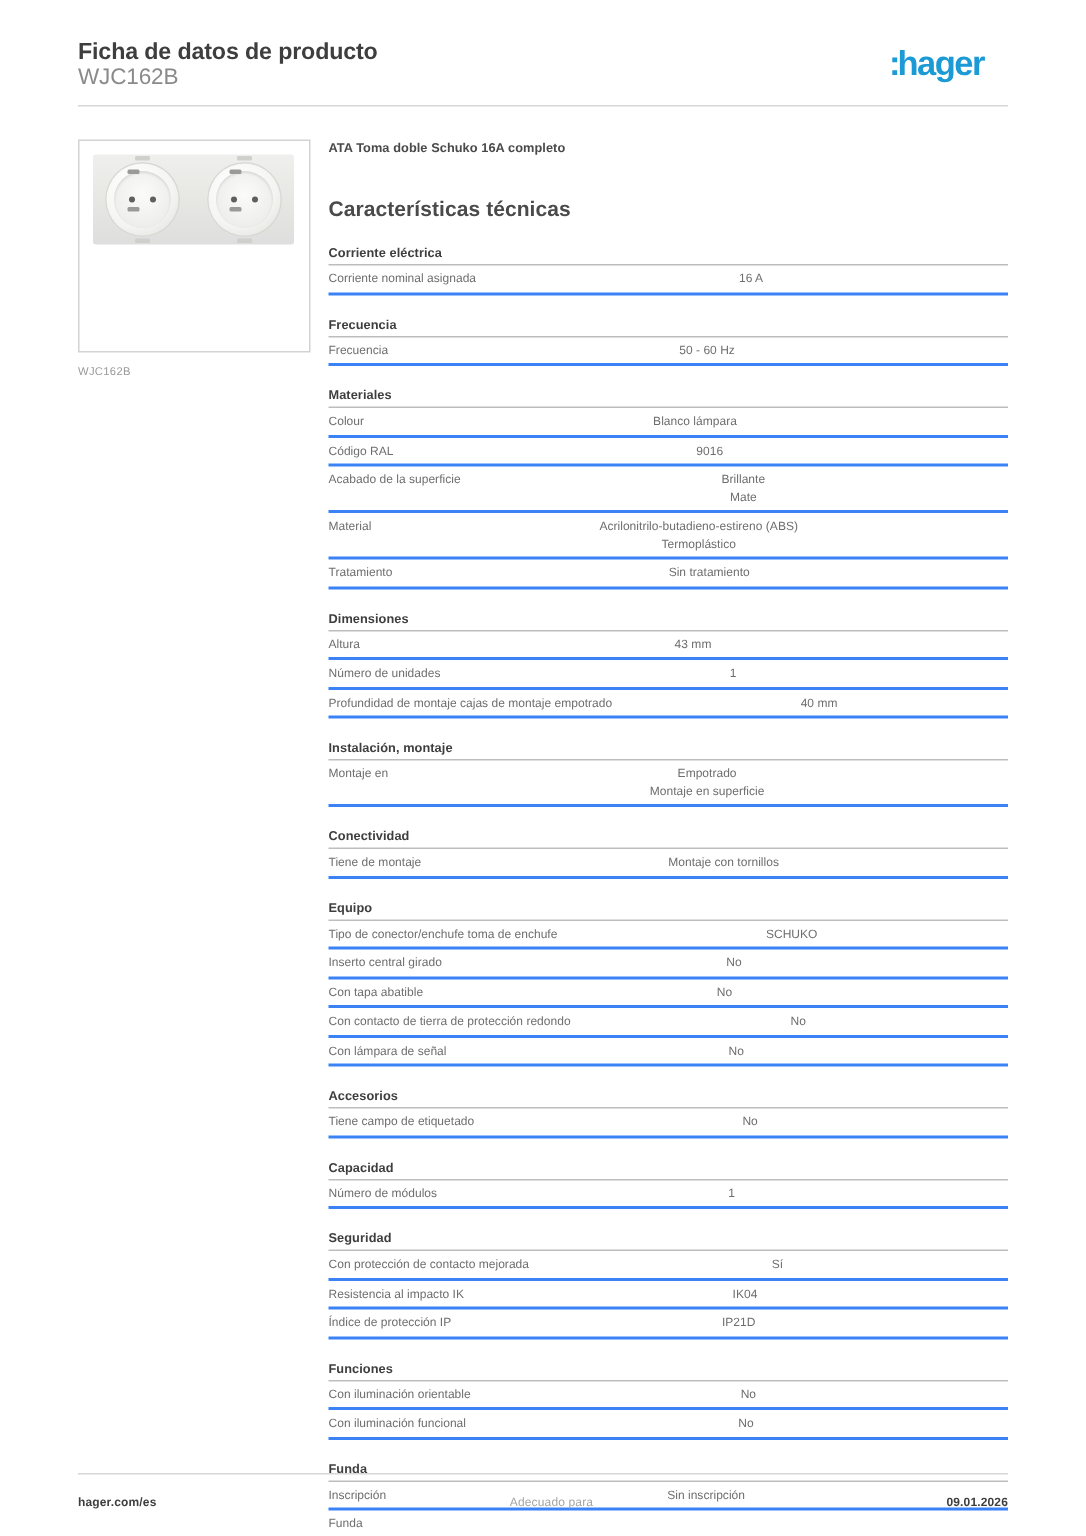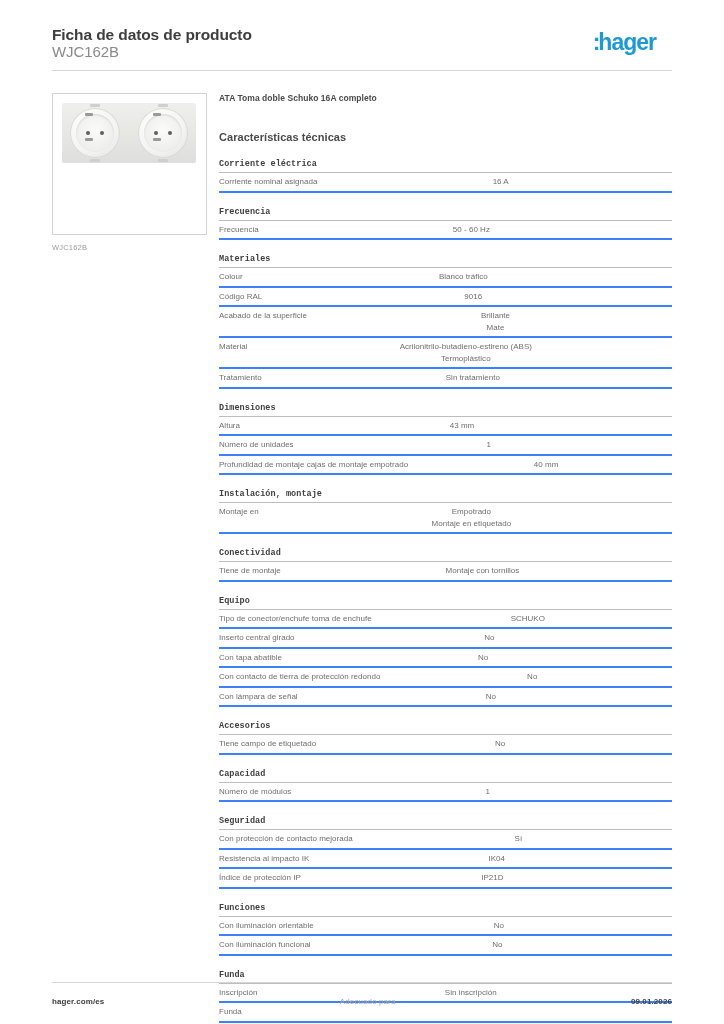--- a/index.html
+++ b/index.html
@@ -79,27 +79,27 @@
     margin-top: 8px; font-size: 7.5px; color: #9b9b9b; letter-spacing: .2px;
   }
 
   
   .spec-col { position: absolute; left: 219px; top: 93px; width: 453px; }
   .product-name {
     font-size: 8.5px; font-weight: bold; color: #4a4a4a; letter-spacing: .05px;
     margin-bottom: 28px;
   }
   .specs-heading {
-    font-size: 11px; font-weight: bold; color: #4a4a4a; letter-spacing: .05px;
+    font-size: 14px; font-weight: bold; color: #4a4a4a; letter-spacing: .05px;
     margin-bottom: 16px;
   }
   .section { margin-bottom: 14px; }
   .section-title {
     font-size: 8.5px; font-weight: bold; color: #3e3e3e; letter-spacing: .05px;
-    padding-bottom: 3px; border-bottom: 1px solid #bdbdbd; font-family: Liberation Mono, monospace;
+    padding-bottom: 3px; border-bottom: 1px solid #bdbdbd;
   }
   .row {
     display: flex; justify-content: space-between; align-items: flex-start;
     border-bottom: 2px solid #3b82f6; padding: 3px 0 3px 0; gap: 12px;
   }
   .row-label {
     font-size: 8px; color: #6e6e6e; line-height: 11.5px; letter-spacing: .02px;
     white-space: nowrap;
   }
   .row-value {
@@ -183,21 +183,21 @@
             <div class="row-value">
               <span class="vline">50 - 60 Hz</span>
             </div>
           </div>
         </div>
         <div class="section">
           <div class="section-title">Materiales</div>
           <div class="row">
             <div class="row-label">Colour</div>
             <div class="row-value">
-              <span class="vline">Blanco tráfico</span>
+              <span class="vline">Blanco lámpara</span>
             </div>
           </div>
           <div class="row">
             <div class="row-label">Código RAL</div>
             <div class="row-value">
               <span class="vline">9016</span>
             </div>
           </div>
           <div class="row">
             <div class="row-label">Acabado de la superficie</div>
@@ -240,21 +240,21 @@
               <span class="vline">40 mm</span>
             </div>
           </div>
         </div>
         <div class="section">
           <div class="section-title">Instalación, montaje</div>
           <div class="row">
             <div class="row-label">Montaje en</div>
             <div class="row-value">
               <span class="vline">Empotrado</span>
-              <span class="vline">Montaje en etiquetado</span>
+              <span class="vline">Montaje en superficie</span>
             </div>
           </div>
         </div>
         <div class="section">
           <div class="section-title">Conectividad</div>
           <div class="row">
             <div class="row-label">Tiene de montaje</div>
             <div class="row-value">
               <span class="vline">Montaje con tornillos</span>
             </div>

